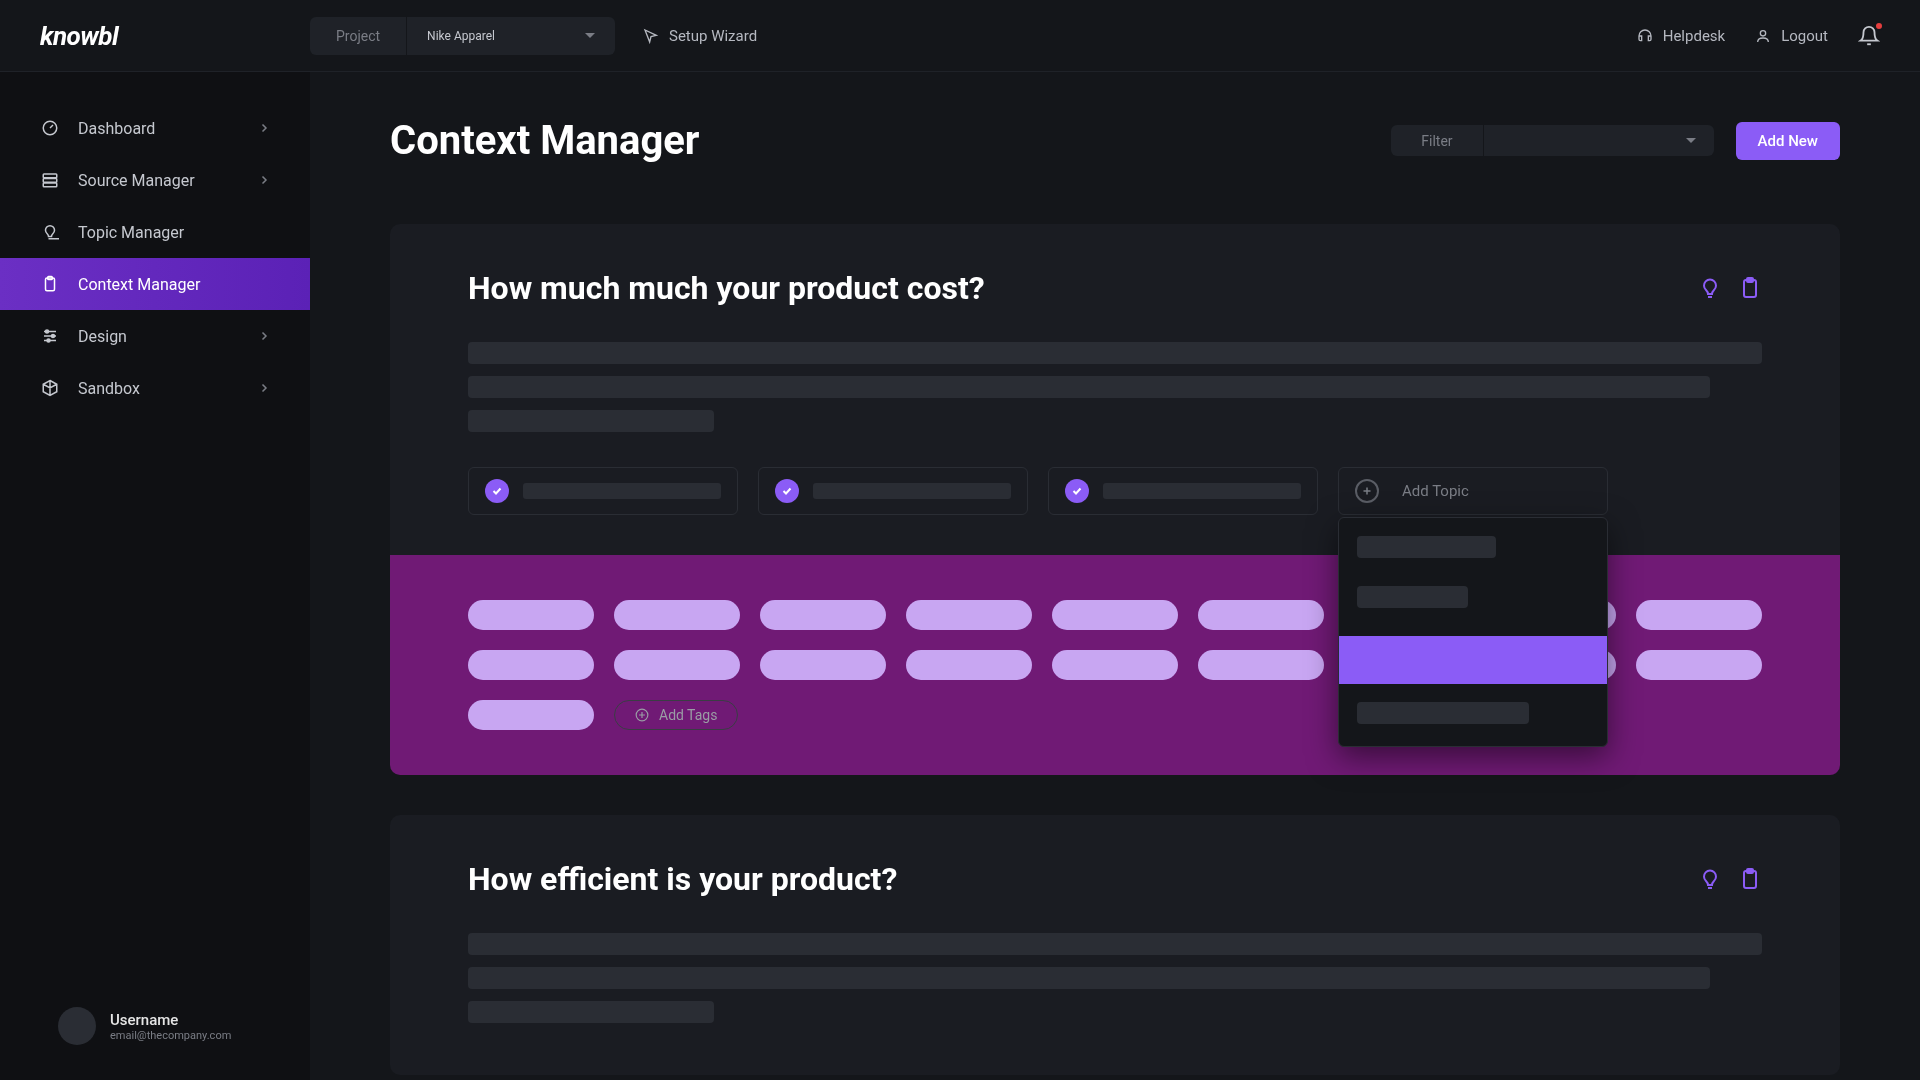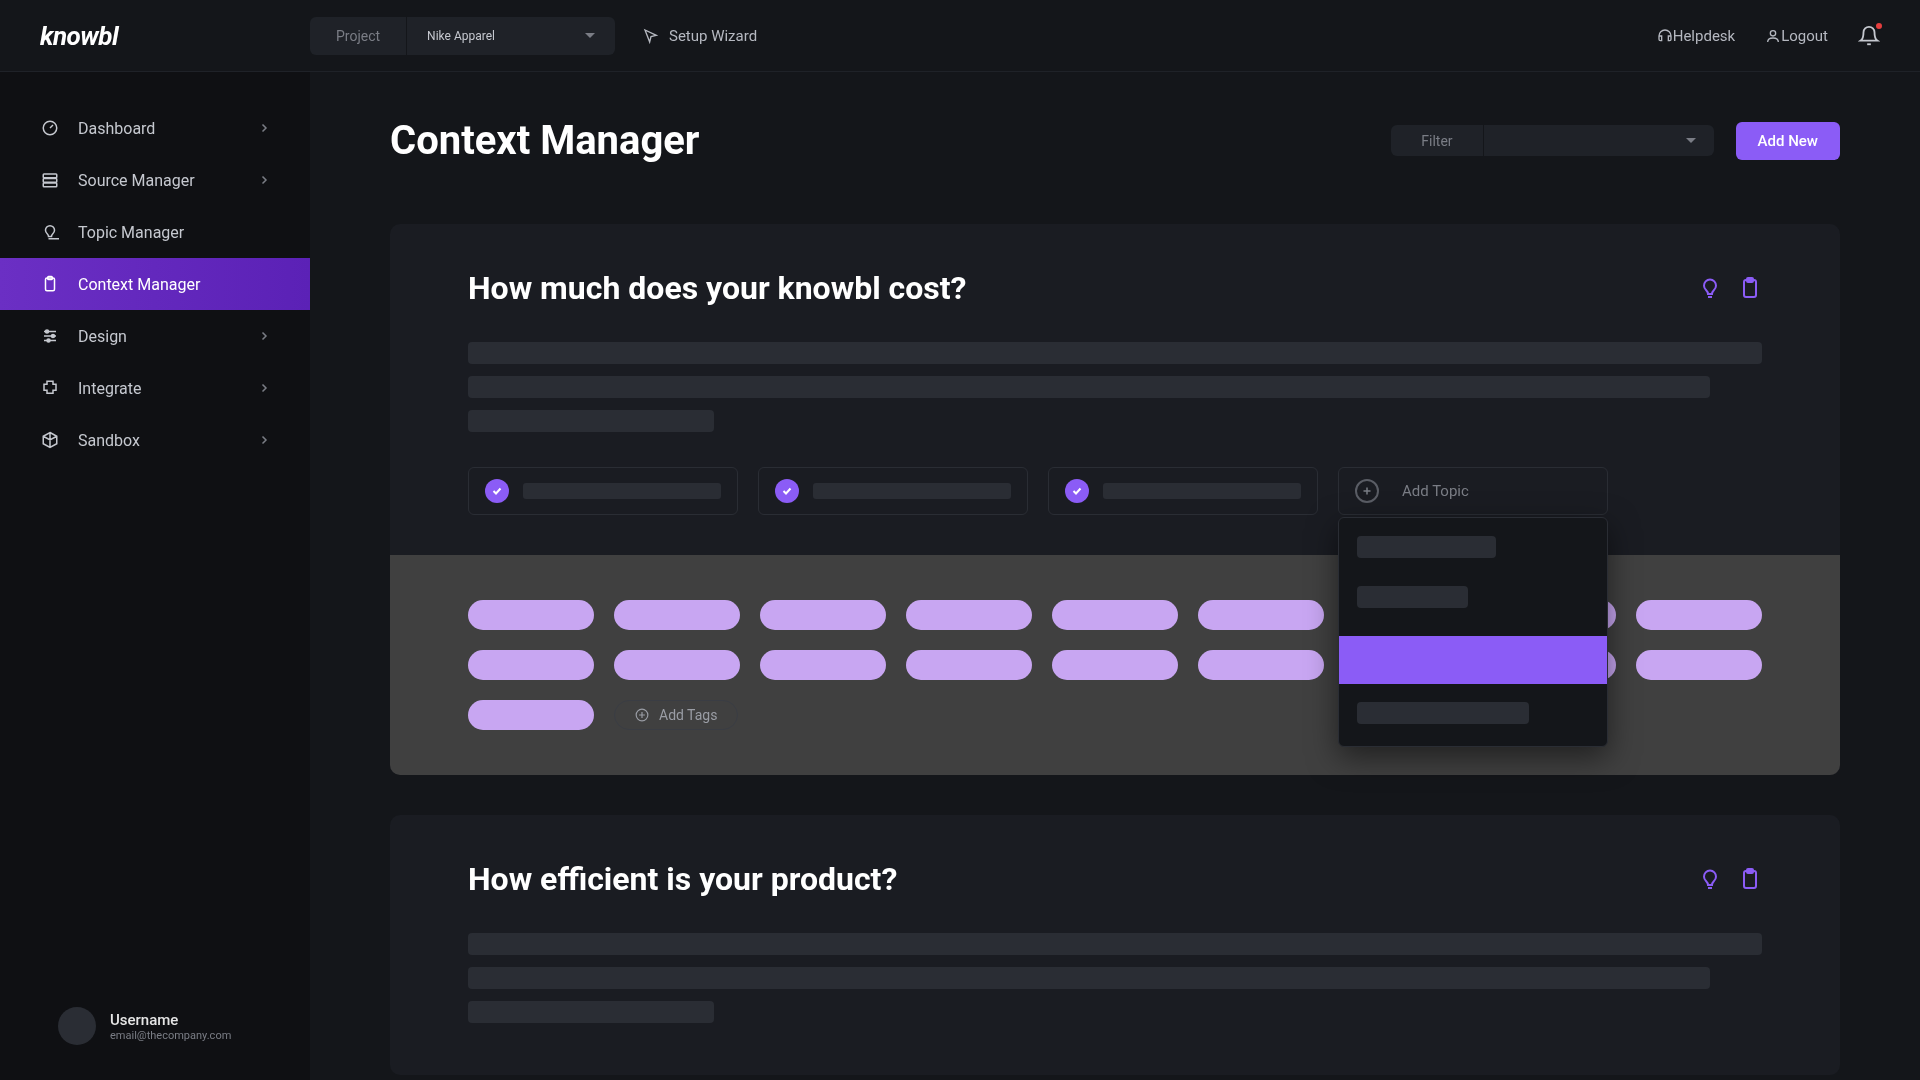--- a/index.html
+++ b/index.html
@@ -88,20 +88,21 @@
       cursor: pointer;
     }
 
     .topbar-spacer {
       flex: 1;
     }
 
     .topbar-link {
       display: flex;
       align-items: center;
+      gap: 10px;
       color: #b5b8c0;
       font-size: 15px;
       margin-left: 30px;
       cursor: pointer;
     }
 
     .bell-wrap {
       position: relative;
       margin-left: 30px;
       cursor: pointer;
@@ -405,21 +406,21 @@
       margin: 0 -18px 18px -18px;
       border-radius: 0;
     }
 
     .dropdown-item.w1 { width: 60%; }
     .dropdown-item.w2 { width: 48%; }
     .dropdown-item.w3 { width: 74%; margin-bottom: 4px; }
 
     
     .tags-section {
-      background: #404040;
+      background: #701a75;
       padding: 45px 78px;
       border-radius: 0 0 10px 10px;
     }
 
     .tags-grid {
       display: flex;
       flex-wrap: wrap;
       gap: 20px 20px;
     }
 
@@ -557,33 +558,20 @@
               </svg>
           </span>
           <span class="sidebar-label">Design</span>
           <span class="chevron-right">
             <svg width="12" height="12" viewBox="0 0 24 24" fill="none" stroke="currentColor" stroke-width="3">
                 <path d="M9 5l7 7-7 7"></path>
               </svg>
           </span>
         </div>
 
-        <div class="sidebar-item">
-          <span class="sidebar-icon">
-            <svg width="18" height="18" viewBox="0 0 24 24" fill="none" stroke="currentColor" stroke-width="2">
-                <path d="M4 7h4V3h8v4h4v8h-4v4H8v-4H4z"></path>
-              </svg>
-          </span>
-          <span class="sidebar-label">Integrate</span>
-          <span class="chevron-right">
-            <svg width="12" height="12" viewBox="0 0 24 24" fill="none" stroke="currentColor" stroke-width="3">
-                <path d="M9 5l7 7-7 7"></path>
-              </svg>
-          </span>
-        </div>
 
         <div class="sidebar-item">
           <span class="sidebar-icon">
             <svg width="18" height="18" viewBox="0 0 24 24" fill="none" stroke="currentColor" stroke-width="2">
                 <path d="M12 2l9 5v10l-9 5-9-5V7z M12 2v20 M3 7l9 5 9-5"></path>
               </svg>
           </span>
           <span class="sidebar-label">Sandbox</span>
           <span class="chevron-right">
             <svg width="12" height="12" viewBox="0 0 24 24" fill="none" stroke="currentColor" stroke-width="3">
@@ -615,21 +603,21 @@
             <span class="caret-down"></span>
           </div>
         </div>
 
         <button class="add-new-btn">Add New</button>
       </div>
 
       <div class="context-card">
         <div class="card-top">
           <div class="card-header">
-            <h2 class="card-title">How much does your knowbl cost?</h2>
+            <h2 class="card-title">How much much your product cost?</h2>
             <div class="card-actions">
               <span class="card-action-icon">
                 <svg width="24" height="24" viewBox="0 0 24 24" fill="none" stroke="currentColor" stroke-width="2">
                     <path d="M9 18h6M10 21h4M8 14a6 6 0 118 0c-1 1-2 2-2 4h-4c0-2-1-3-2-4z"></path>
                   </svg>
               </span>
               <span class="card-action-icon">
                 <svg width="24" height="24" viewBox="0 0 24 24" fill="none" stroke="currentColor" stroke-width="2">
                     <rect x="6" y="4" width="12" height="17" rx="2"></rect>
                     <rect x="9" y="2" width="6" height="4" rx="1"></rect>

